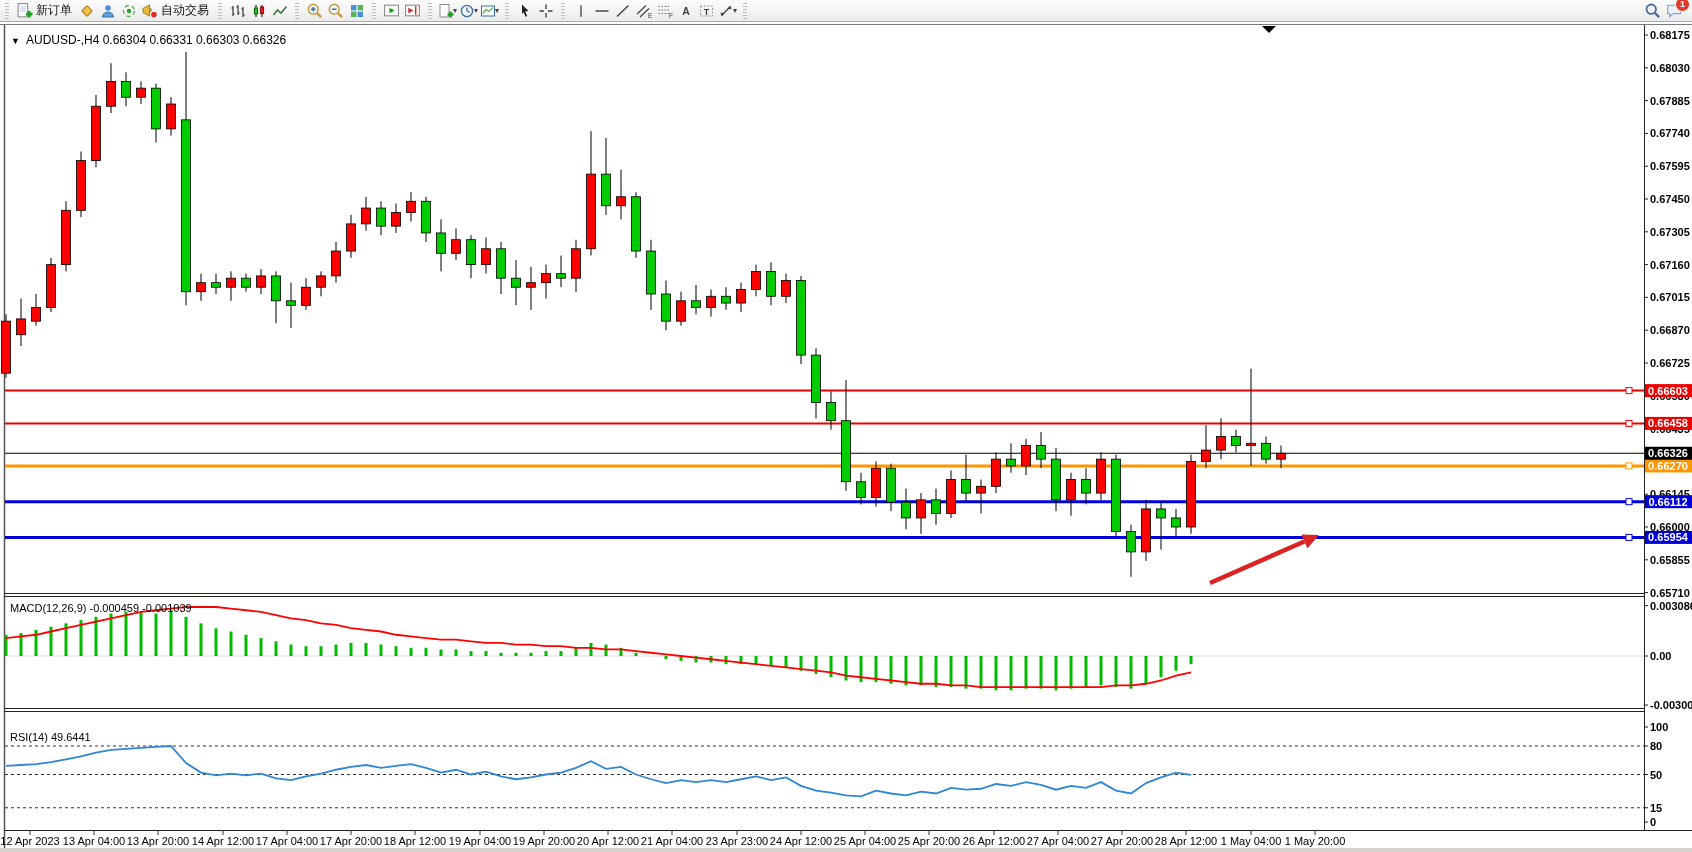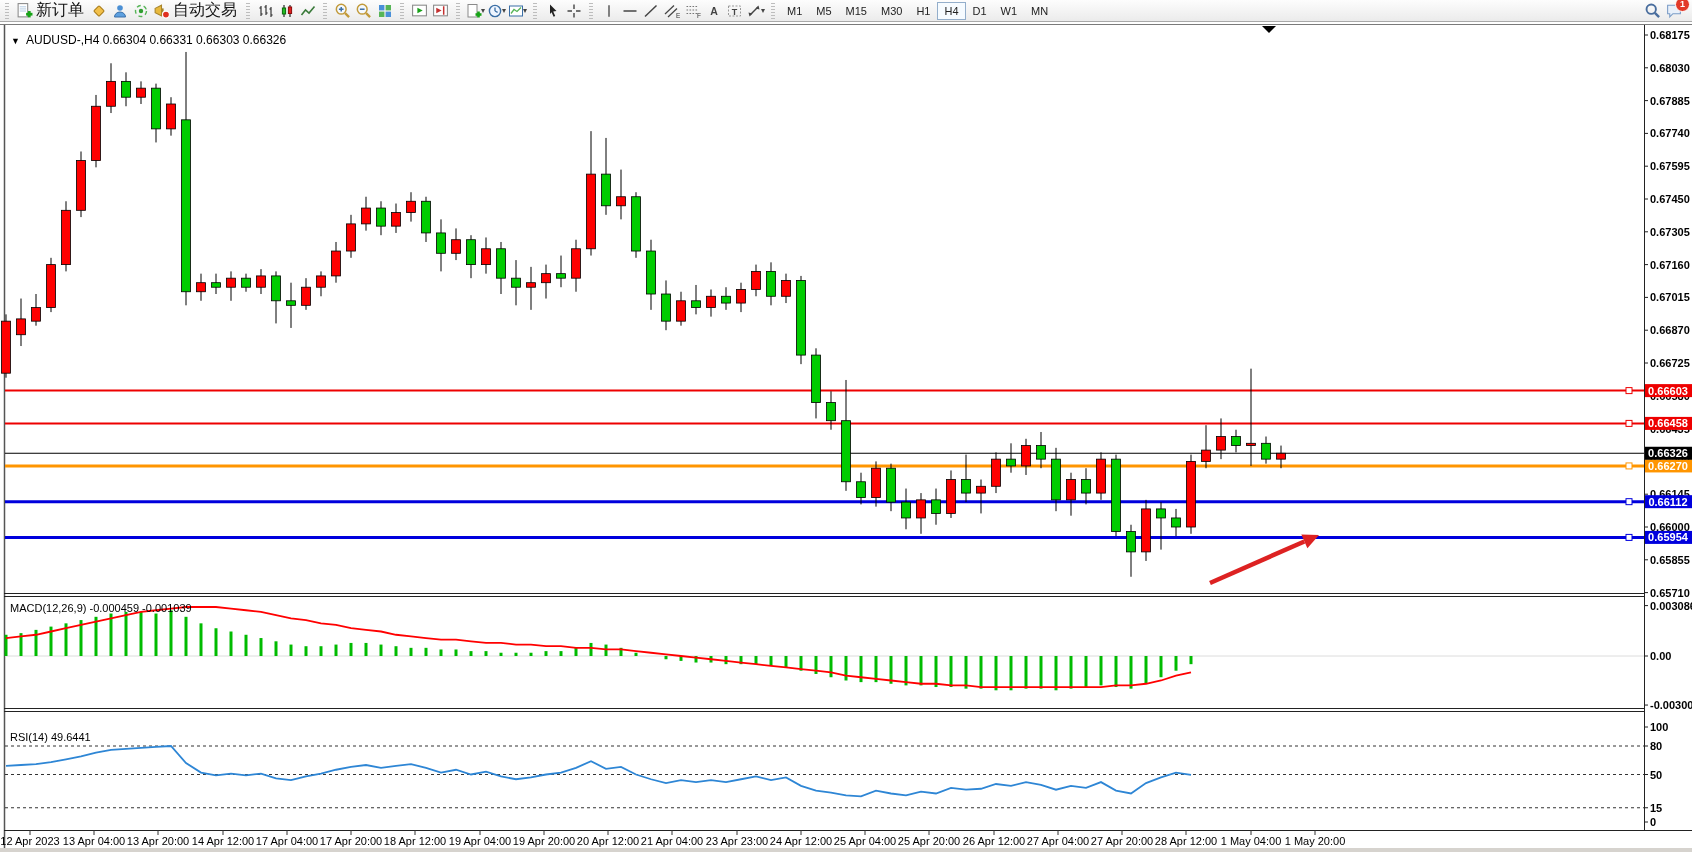--- a/index.html
+++ b/index.html
@@ -2,21 +2,21 @@
 <html><head>
 <meta charset="utf-8">
 <style>
   html,body{margin:0;padding:0;background:#e8e8e8;font-family:"Liberation Sans",sans-serif;}
   .app{position:relative;width:1692px;height:852px;background:#ffffff;overflow:hidden;}
   .toolbar{display:flex;align-items:center;height:22px;background:linear-gradient(#fdfdfd,#ebebeb);
            border-bottom:1px solid #a9a9a9;box-sizing:border-box;padding-left:2px;}
   .tb-group{display:flex;align-items:center;height:22px;padding:0 2px;}
   .handle{width:4px;height:16px;margin:0 3px;background:repeating-linear-gradient(180deg,#bdbdbd 0 1px,rgba(0,0,0,0) 1px 3px);}
   .tb-btn{display:flex;align-items:center;justify-content:center;min-width:21px;height:20px;}
-  .tb-label{font-size:16px;color:#111;padding:0 4px 0 1px;white-space:nowrap;}
+  .tb-label{font-size:12px;color:#111;padding:0 4px 0 1px;white-space:nowrap;}
   .dd{font-size:8px;color:#444;margin-left:-1px;}
   #tf-group .tf-btn{font-size:11px;color:#222;padding:2px 6px;border:1px solid rgba(0,0,0,0);}
   #tf-group .tf-btn.active{background:#f6fbff;border:1px solid #93aecb;}
   .spacer{flex:1;}
   .badge{position:relative;}
   .badge .cnt{position:absolute;top:-4px;right:-6px;background:#e23a2a;color:#fff;border-radius:50%;
               width:13px;height:13px;font-size:9px;font-weight:bold;display:flex;align-items:center;justify-content:center;border:1px solid #fff;}
   #chart-svg{position:absolute;left:0;top:22px;}
   #chart-svg text{font-family:"Liberation Sans",sans-serif;}
 </style>
@@ -219,31 +219,20 @@
         <svg width="16" height="16" viewBox="0 0 16 16">
           <line x1="4" y1="12" x2="12" y2="4" stroke="#444" stroke-width="1.4"></line>
           <polygon points="12.5,2.5 13.5,6.5 9.5,5.5" fill="#444"></polygon>
             <polygon points="3.5,13.5 2.5,9.5 6.5,10.5" fill="#444"></polygon>
         </svg>
           <span class="dd">▾</span>
       </div>
     </div>
 
     <div class="handle"></div>
-    <div class="tb-group" id="tf-group">
-        <div class="tf-btn">M1</div>
-        <div class="tf-btn">M5</div>
-        <div class="tf-btn">M15</div>
-        <div class="tf-btn">M30</div>
-        <div class="tf-btn">H1</div>
-        <div class="tf-btn active">H4</div>
-        <div class="tf-btn">D1</div>
-        <div class="tf-btn">W1</div>
-        <div class="tf-btn">MN</div>
-      </div>
 
     <div class="spacer"></div>
     <div class="tb-btn">
       <svg width="17" height="17" viewBox="0 0 16 16">
         <circle cx="6.8" cy="6.8" r="4.4" fill="none" stroke="#4a6e9e" stroke-width="1.8"></circle>
           <line x1="10.2" y1="10.2" x2="14.2" y2="14.2" stroke="#4a6e9e" stroke-width="2.2"></line>
       </svg>
     </div>
     <div class="tb-btn badge" style="margin-right:8px;">
       <svg width="18" height="17" viewBox="0 0 16 16">

